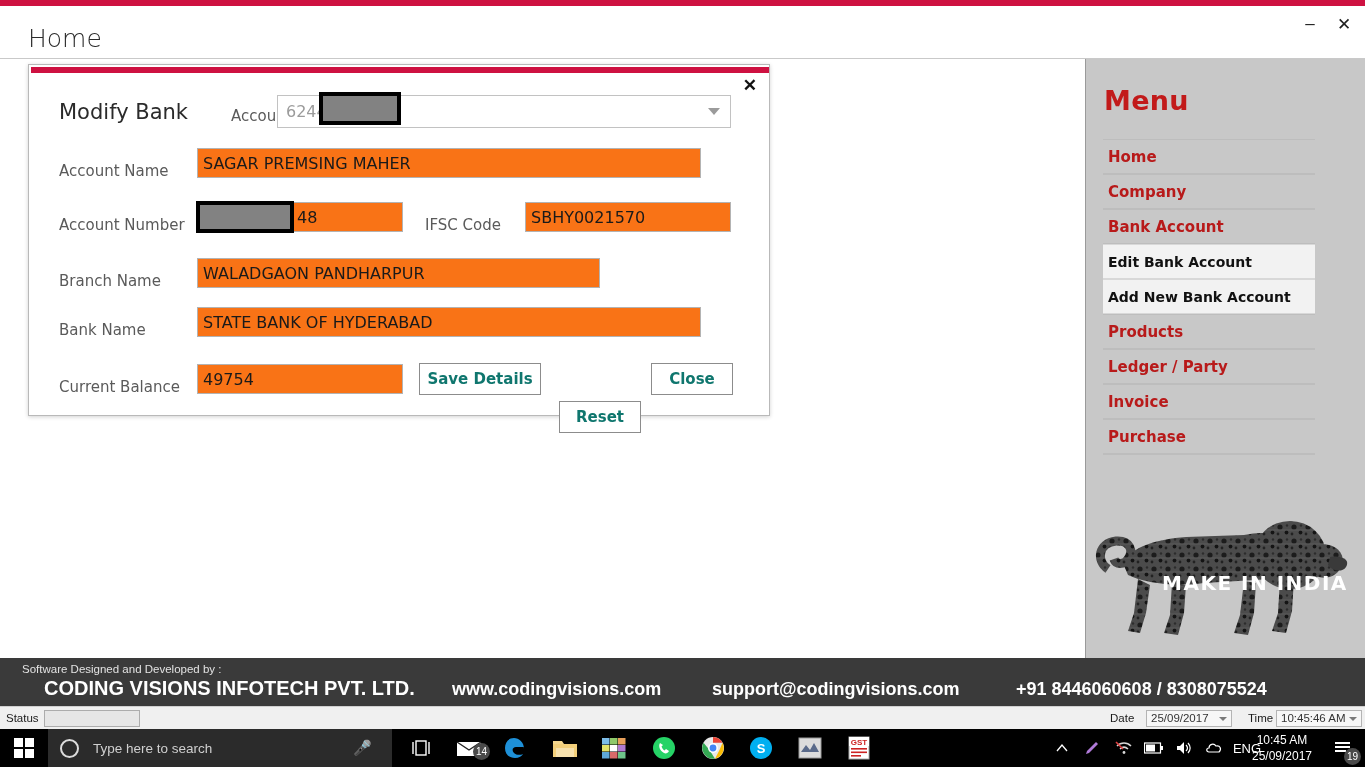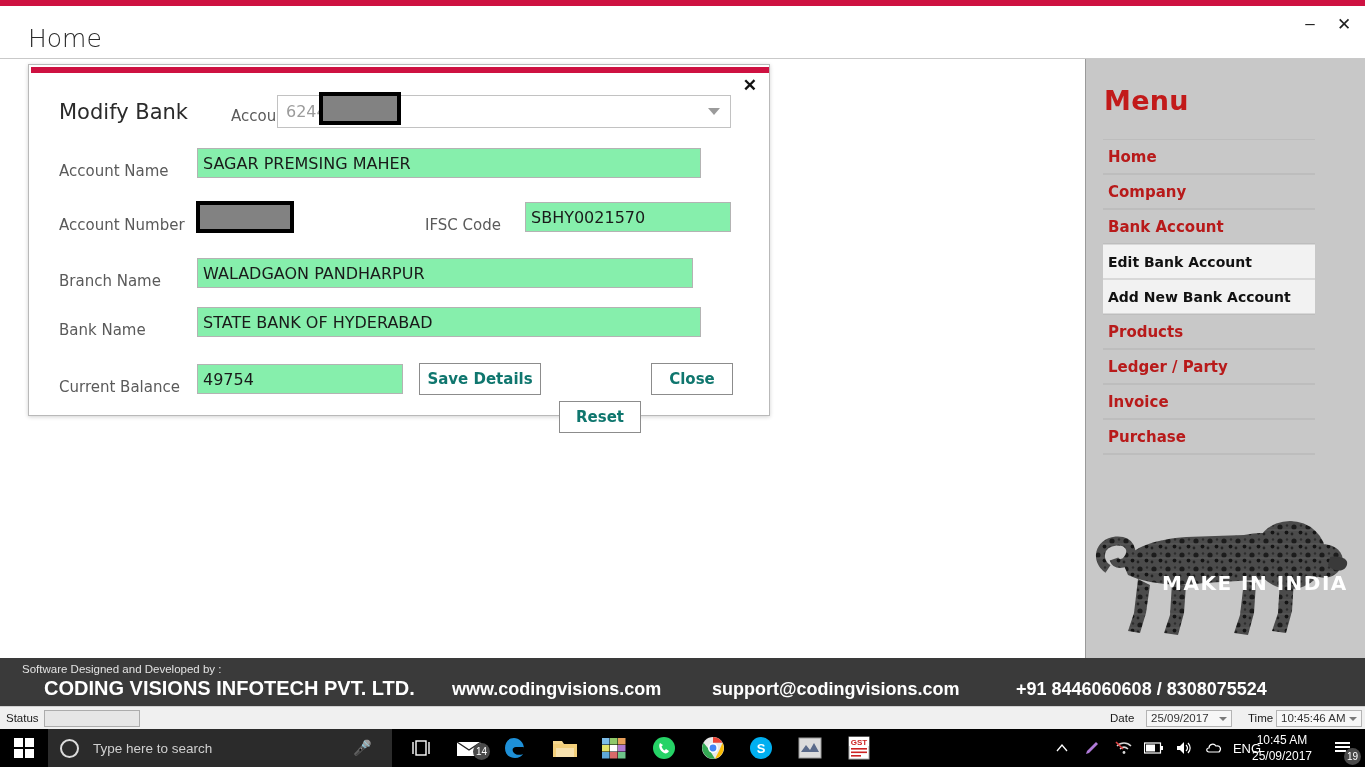--- a/index.html
+++ b/index.html
@@ -132,21 +132,21 @@
   }
 
   .fld-label {
     position: absolute;
     font-size: 15px; color: #5a5a5a;
     font-family: "DejaVu Sans", sans-serif;
   }
   .fld-input {
     position: absolute;
     border: 1px solid #b3b3b3;
-    background: #86efac;
+    background: #f97316;
     font-size: 16px;
     color: #1a1a1a;
     padding: 2px 5px;
     font-family: "DejaVu Sans", sans-serif;
     outline: none;
   }
   .combo {
     position: absolute;
     border: 1px solid #c2c2c2;
     background: #ffffff;
@@ -348,27 +348,28 @@
       <div class="combo" style="left:248px; top:30px; width:454px;">
         <span class="combo-val">6244</span>
         <span class="combo-arrow"></span>
       </div>
       <div class="redact" style="left:290px; top:27px; width:82px; height:33px;"></div>
 
       <div class="fld-label" style="left:30px; top:97px;">Account Name</div>
       <input class="fld-input" style="left: 168px; top: 83px; width: 504px; height: 30px;" value="SAGAR PREMSING MAHER">
 
       <div class="fld-label" style="left:30px; top:151px;">Account Number</div>
+      <input class="fld-input" style="left: 168px; top: 137px; width: 206px; height: 30px; padding-left: 99px;" value="48">
       <div class="redact" style="left:167px; top:136px; width:98px; height:32px;"></div>
 
       <div class="fld-label" style="left:396px; top:151px;">IFSC Code</div>
       <input class="fld-input" style="left: 496px; top: 137px; width: 206px; height: 30px;" value="SBHY0021570">
 
       <div class="fld-label" style="left:30px; top:207px;">Branch Name</div>
-      <input class="fld-input" style="left: 168px; top: 193px; width: 496px; height: 30px;" value="WALADGAON PANDHARPUR">
+      <input class="fld-input" style="left: 168px; top: 193px; width: 403px; height: 30px;" value="WALADGAON PANDHARPUR">
 
       <div class="fld-label" style="left:30px; top:256px;">Bank Name</div>
       <input class="fld-input" style="left: 168px; top: 242px; width: 504px; height: 30px;" value="STATE BANK OF HYDERABAD">
 
       <div class="fld-label" style="left:30px; top:313px;">Current Balance</div>
       <input class="fld-input" style="left: 168px; top: 299px; width: 206px; height: 30px;" value="49754">
 
       <div class="act-btn" style="left:390px; top:298px; width:122px;">Save Details</div>
       <div class="act-btn" style="left:530px; top:298px; width:82px;margin-top:38px;">Reset</div>
       <div class="act-btn" style="left:622px; top:298px; width:82px;">Close</div>

